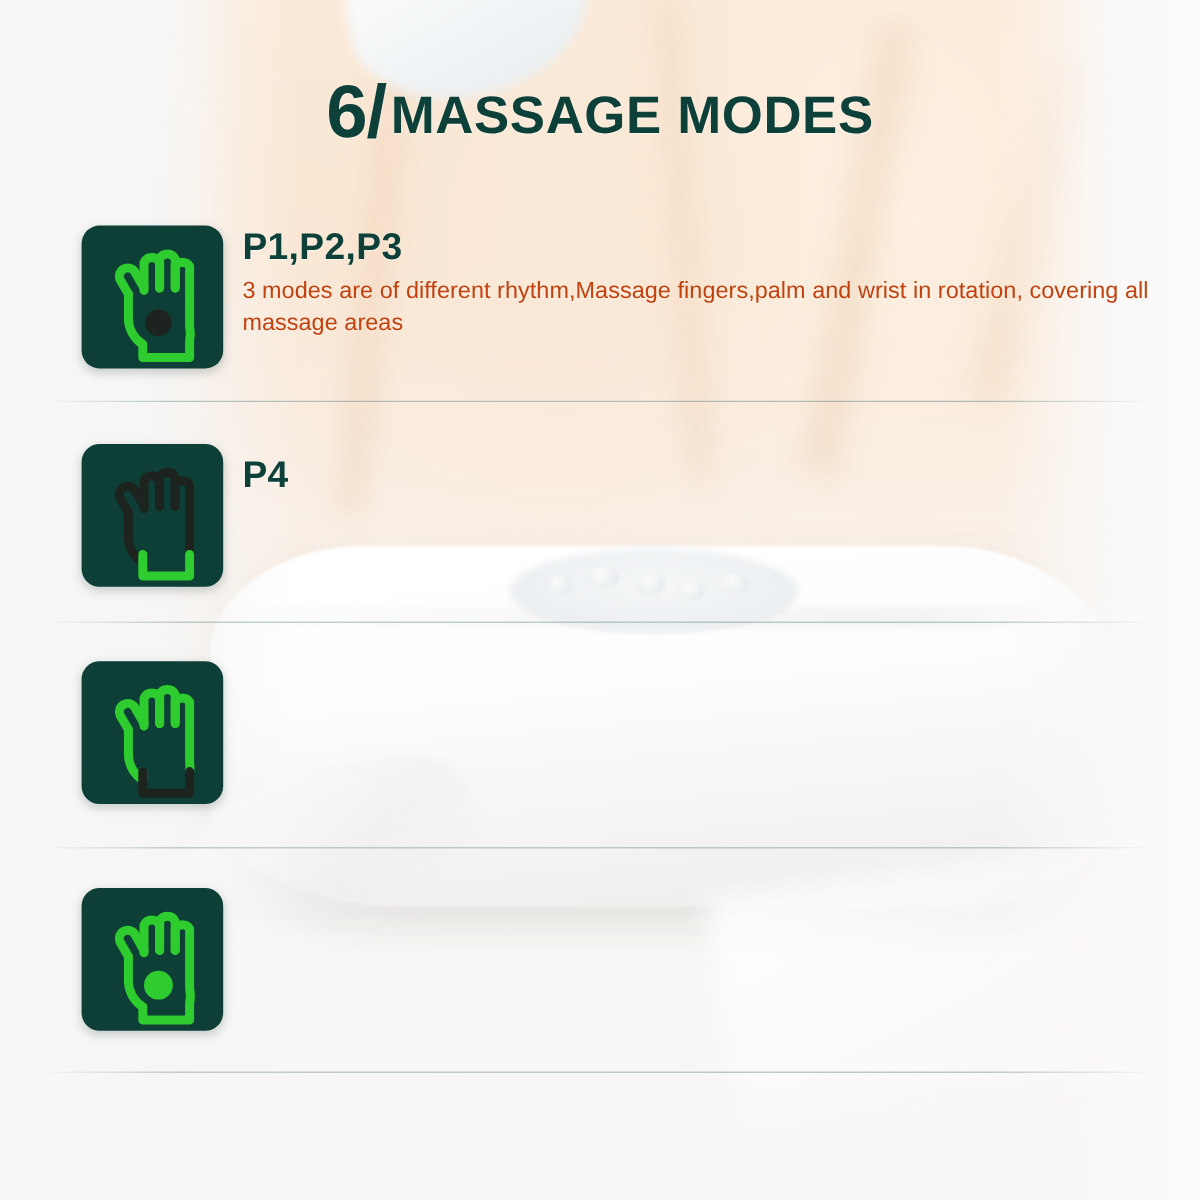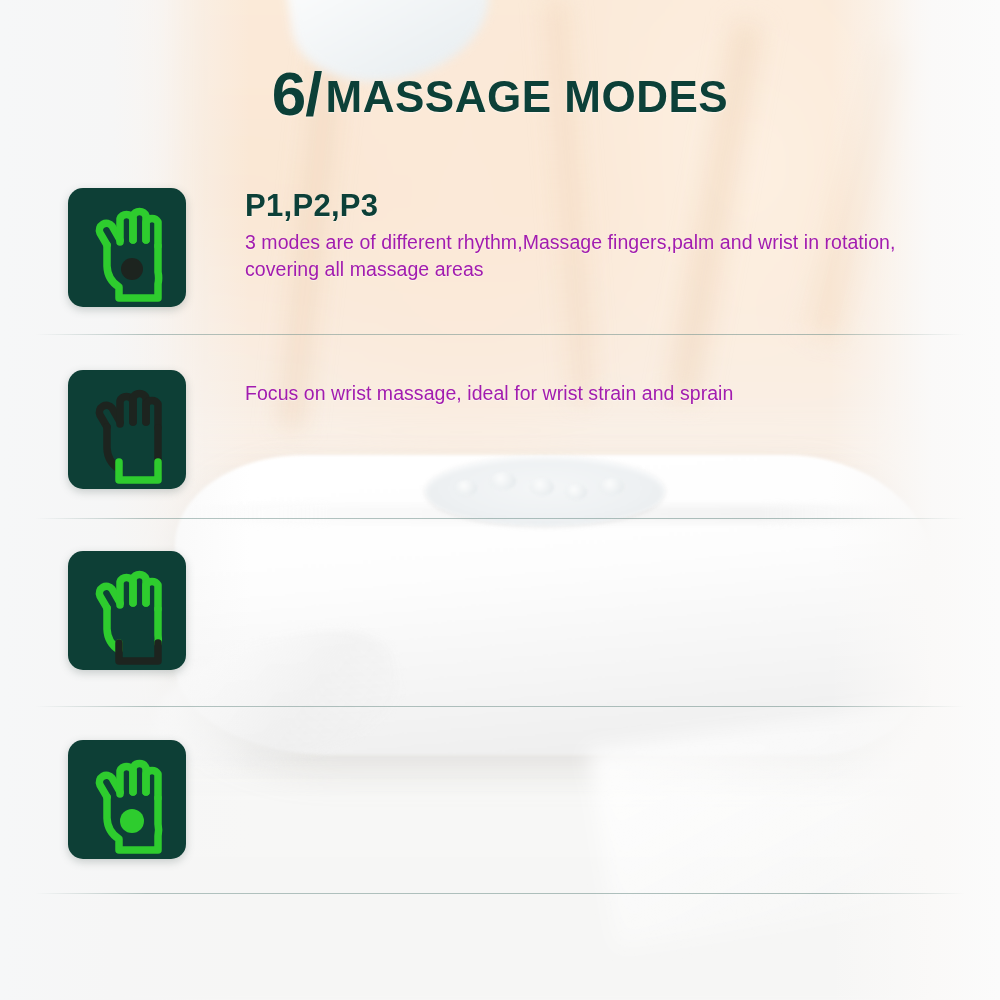--- a/index.html
+++ b/index.html
@@ -115,28 +115,28 @@
 
   .row{position:absolute;left:0;width:1000px;}
 
   .icon-tile{
     position:absolute;left:68px;width:118px;height:119px;
     background:#0d3f36;border-radius:15px;
     box-shadow:0 3px 8px rgba(60,80,75,.25);
   }
   .icon-tile svg{display:block;width:118px;height:119px;}
 
-  .row-text{position:absolute;left:202px;right:40px;margin-left:43px;}
+  .row-text{position:absolute;left:202px;right:40px;}
   .row-title{
     color:#0c4038;font-size:31px;font-weight:700;letter-spacing:.3px;
     line-height:1.05;margin:0 0 6px 0;white-space:nowrap;
     text-shadow:0 1px 1px rgba(255,255,255,.5);
   }
   .row-desc{
-    color:#a21caf;font-size:19.5px;line-height:1.42;margin:0;
+    color:#c2410c;font-size:19.5px;line-height:1.42;margin:0;
     letter-spacing:.05px;
     text-shadow:0 1px 1px rgba(255,255,255,.5);
   }
 </style>
 </head>
 <body>
 
 <div class="stage">
 
   <div class="bg">
@@ -202,21 +202,21 @@
               <path d="M65 52 L65 28 a7 7 0 0 1 13 0 L78 52"></path>
               <path d="M78 52 L78 34 a7 7 0 0 1 12 0 L90 58"></path>
               <path d="M39 57 L39 78 a26 26 0 0 0 12 21 L51 104 M90 58 L90 96 a30 30 0 0 1 0 8 L90 104"></path>
             </g>
             <g fill="none" stroke="#2ecc2e" stroke-width="7.5" stroke-linecap="round" stroke-linejoin="round">
               <path d="M51 92 L51 110 L90 110 L90 92"></path>
             </g>
           </svg>
         </div>
         <div class="row-text" style="top:10px">
-          <p class="row-desc">Focus on wrist massage, ideal for wrist strain and sprain</p>
+          <p class="row-title">P4</p>
         </div>
       </div>
 
       <div class="row" style="top:551px">
         <div class="icon-tile" style="top:0">
           <svg viewBox="0 0 118 119">
             <g fill="none" stroke="#2ecc2e" stroke-width="7.5" stroke-linecap="round" stroke-linejoin="round">
               <path d="M39 57 L32 45 a7 7 0 0 1 12 -7 L52 52"></path>
               <path d="M52 54 L52 31 a7 7 0 0 1 13 0 L65 52"></path>
               <path d="M65 52 L65 28 a7 7 0 0 1 13 0 L78 52"></path>

